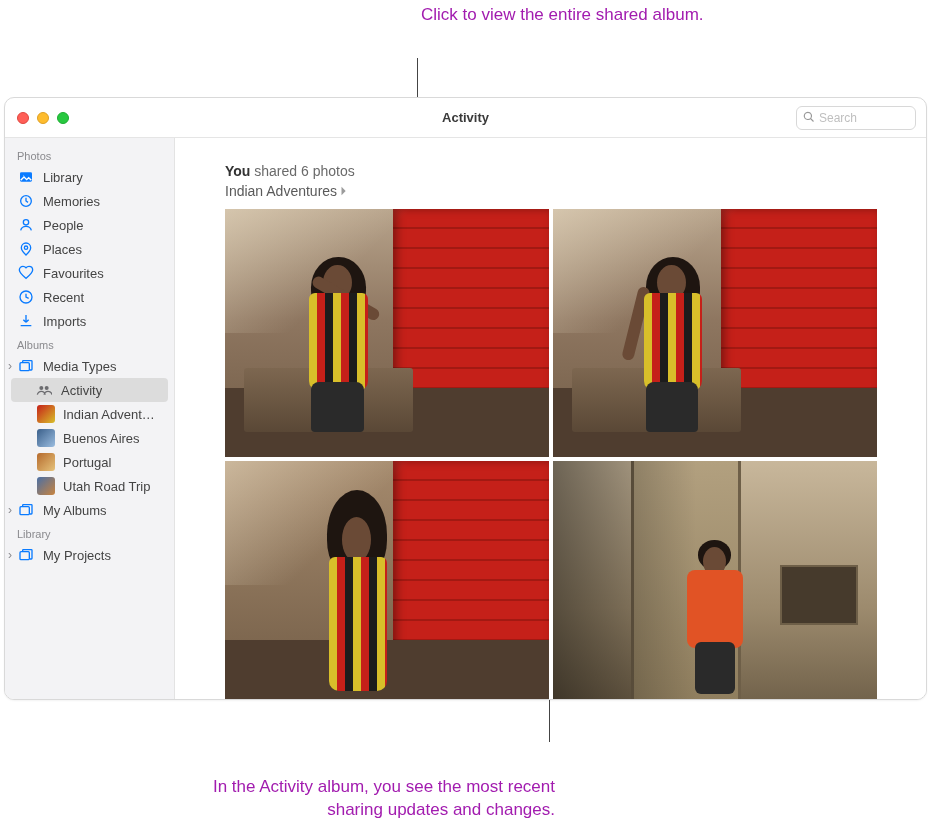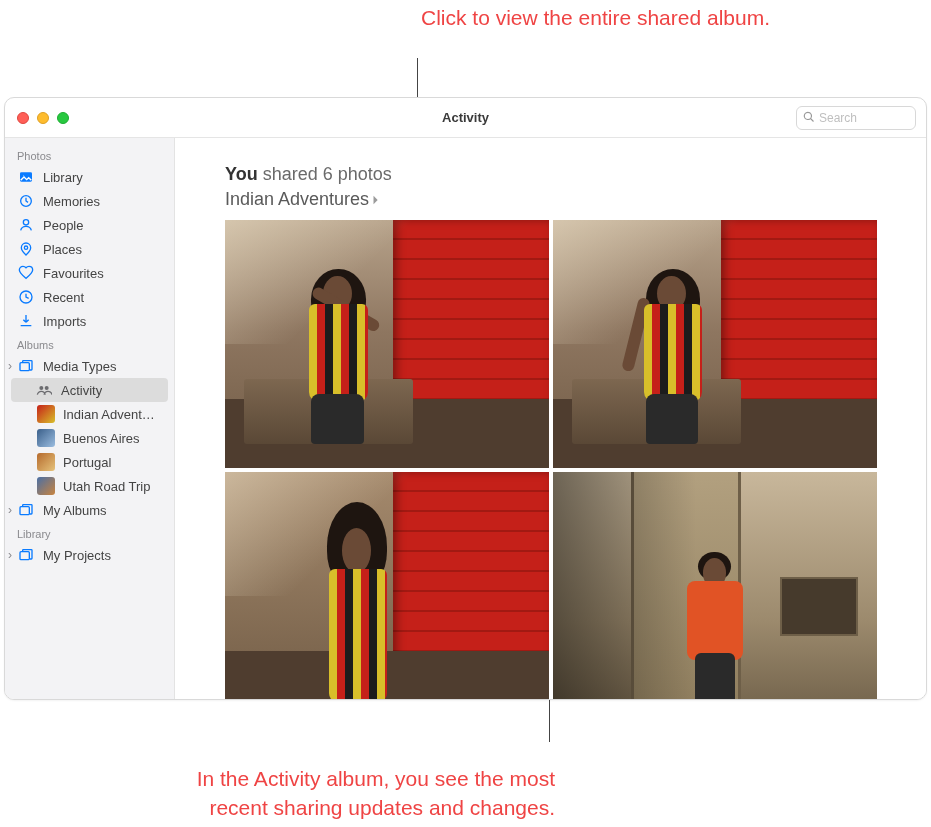--- a/index.html
+++ b/index.html
@@ -1,19 +1,19 @@
 <!DOCTYPE html>
 <html><head>
 <meta charset="utf-8">
 <style>
   * { margin:0; padding:0; box-sizing:border-box; font-family:-apple-system,"Helvetica Neue",Arial,sans-serif; -webkit-font-smoothing:antialiased; }
   body { background:#ffffff; width:931px; height:827px; position:relative; overflow:hidden; color:#222; }
 
   
-  .callout { position:absolute; font-size:21px; color:#ef4444; line-height:1.35; text-align:left; }
+  .callout { position:absolute; font-size:17px; color:#a21caf; line-height:1.35; text-align:left; }
   .callout.top { top:4px; left:421px; width:370px; }
   .callout.bottom { bottom:5px; left:155px; width:400px; text-align:right; }
   .callout-line { position:absolute; background:#444; }
   .line-top { top:58px; left:417px; width:1px; height:175px; }
   .line-bottom { top:700px; left:549px; width:1px; height:42px; }
 
   
   .window { position:absolute; top:97px; left:4px; width:923px; height:603px; background:#fff; border:1px solid #d9d9d9; border-radius:10px; overflow:hidden; box-shadow:0 1px 2px rgba(0,0,0,0.05); display:flex; flex-direction:column; }
   .titlebar { height:40px; display:flex; align-items:center; border-bottom:1px solid #e5e5e5; position:relative; }
   .traffic { display:flex; gap:8px; position:absolute; left:12px; top:14px; }
@@ -39,21 +39,21 @@
   .s-item.indented-2 { padding-left:32px; }
   .s-item.selected { background:#dcdcdc; border-radius:4px; margin:0 6px; padding-left:24px;}
   .s-item.has-disclosure::before { content:"›"; position:absolute; left:3px; color:#8a8a8e; font-size:12px; transform:rotate(0deg);}
   .s-item.disclosed::before{ transform:rotate(90deg); left:3px; top:3px;}
   .photo-blue svg { color:#0a7bff; }
   .thumb { width:18px;height:18px;border-radius:3px;flex:none; }
   .add-btn { margin-left:auto; margin-right:10px; width:16px;height:16px;border:1px solid #0a7bff;border-radius:50%;display:flex;align-items:center;justify-content:center;color:#0a7bff;font-size:12px;line-height:1;}
 
   
   .main { flex:1; overflow:hidden; background:#fff; position:relative; }
-  .activity-header { padding:24px 0 8px 50px; font-size:18px; color:#6a6a6a; line-height:1.4;}
+  .activity-header { padding:24px 0 8px 50px; font-size:14px; color:#6a6a6a; line-height:1.4;}
   .activity-header .you { font-weight:600; color:#333;}
   .album-link { display:flex; align-items:flex-end; gap:3px; color:#5a5a5a;}
   .album-link svg{width:8px;height:10px;}
   .photo-grid { padding:0 0 0 50px; display:grid; grid-template-columns:324px 324px; grid-template-rows:248px 248px; gap:4px; }
   .photo-cell { background:#8a3b34; position:relative; overflow:hidden; }
 
   
   .scene { position:absolute; inset:0; }
   .bg-wall { position:absolute; inset:0; background:linear-gradient(180deg,#b7a38b 0%,#8e7660 45%, #6f5a44 100%); }
   .red-shutter { position:absolute; right:0; top:0; width:48%; height:100%;

